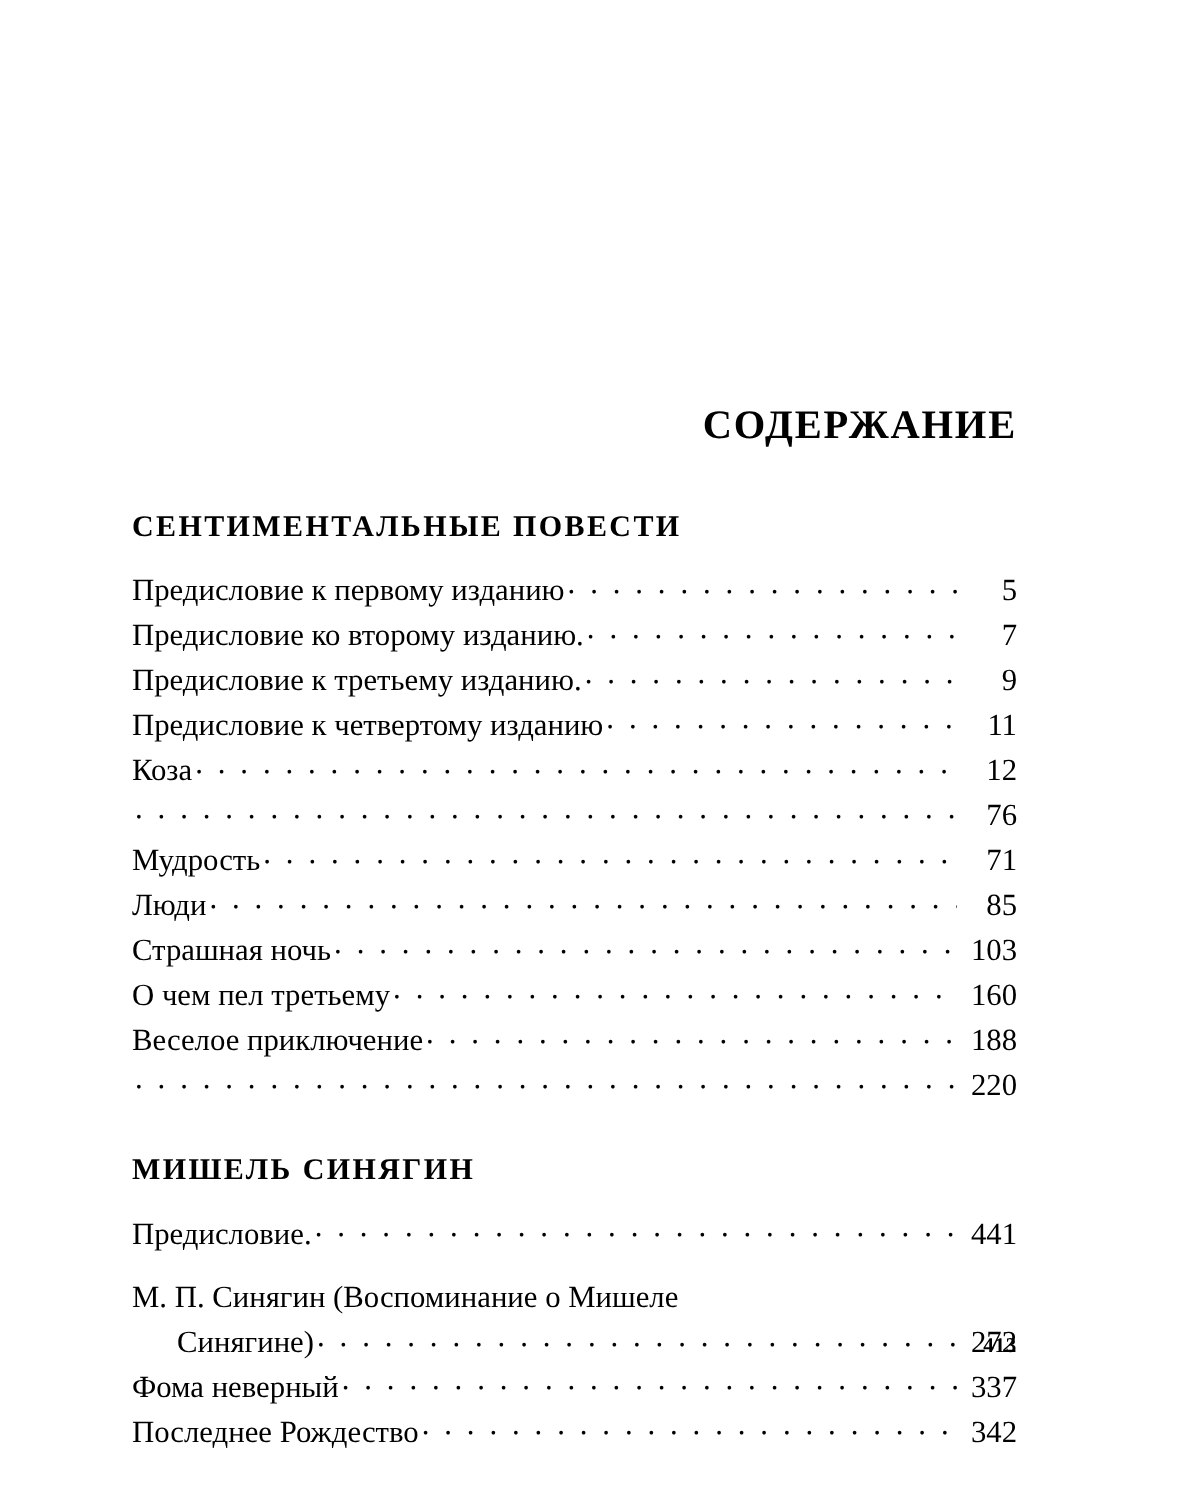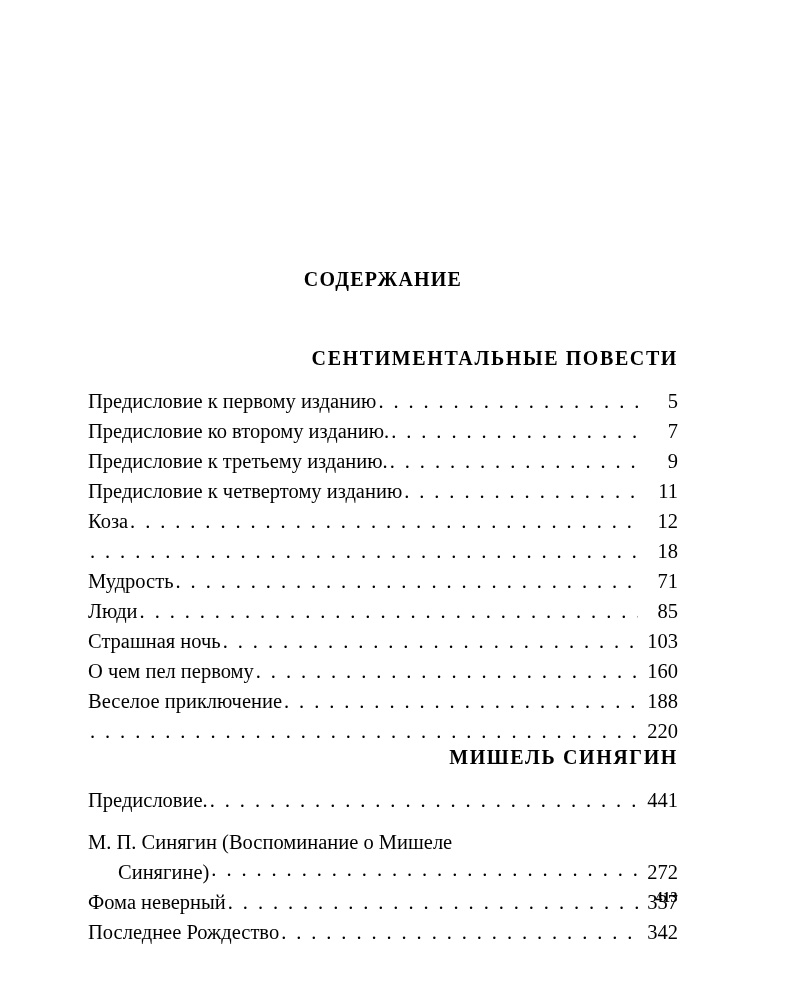--- a/index.html
+++ b/index.html
@@ -20,44 +20,45 @@
     height: 1000px;
     box-sizing: border-box;
   }
   .content {
     position: absolute;
     left: 88px;
     top: 268px;
     width: 590px;
   }
   .toc-title {
-    text-align: center;
+    text-align: right;
     font-weight: bold;
-    font-size: 20px;
+    font-size: 27px;
     letter-spacing: 1.2px;
-    margin: 0 0 56px 0;
+    margin: 0 0 41px 0;
     font-family: "Liberation Serif", serif;
   }
   .section-title {
-    text-align: right;
+    text-align: left;
     font-weight: bold;
     font-size: 20px;
     letter-spacing: 1.6px;
     margin: 0 0 16px 0;
   }
   .section-title.sub {
+    margin-top: 30px;
   }
   .entries {
     margin: 0;
     padding: 0;
     list-style: none;
   }
   .entry {
     display: flex;
-    align-items: center;
+    align-items: flex-start;
     font-size: 20.5px;
     line-height: 30px;
     white-space: nowrap;
   }
   .entry .label {
     flex: 0 0 auto;
   }
   .entry .leader {
     flex: 1 1 auto;
     overflow: hidden;
@@ -134,39 +135,39 @@
         <span class="leader"></span>
         <span class="page-num">11</span>
       </li>
       <li class="entry">
         <span class="label">Коза</span>
         <span class="leader"></span>
         <span class="page-num">12</span>
       </li>
       <li class="entry">
         <span class="leader"></span>
-        <span class="page-num">18</span>
+        <span class="page-num">76</span>
       </li>
       <li class="entry">
         <span class="label">Мудрость</span>
         <span class="leader"></span>
         <span class="page-num">71</span>
       </li>
       <li class="entry">
         <span class="label">Люди</span>
         <span class="leader"></span>
         <span class="page-num">85</span>
       </li>
       <li class="entry">
         <span class="label">Страшная ночь</span>
         <span class="leader"></span>
         <span class="page-num">103</span>
       </li>
       <li class="entry">
-        <span class="label">О чем пел первому</span>
+        <span class="label">О чем пел третьему</span>
         <span class="leader"></span>
         <span class="page-num">160</span>
       </li>
       <li class="entry">
         <span class="label">Веселое приключение</span>
         <span class="leader"></span>
         <span class="page-num">188</span>
       </li>
       <li class="entry">
         <span class="leader"></span>

